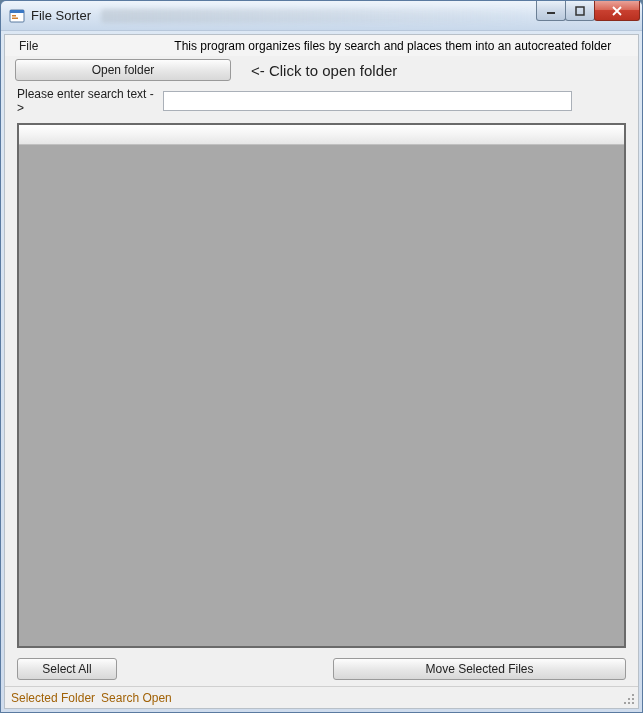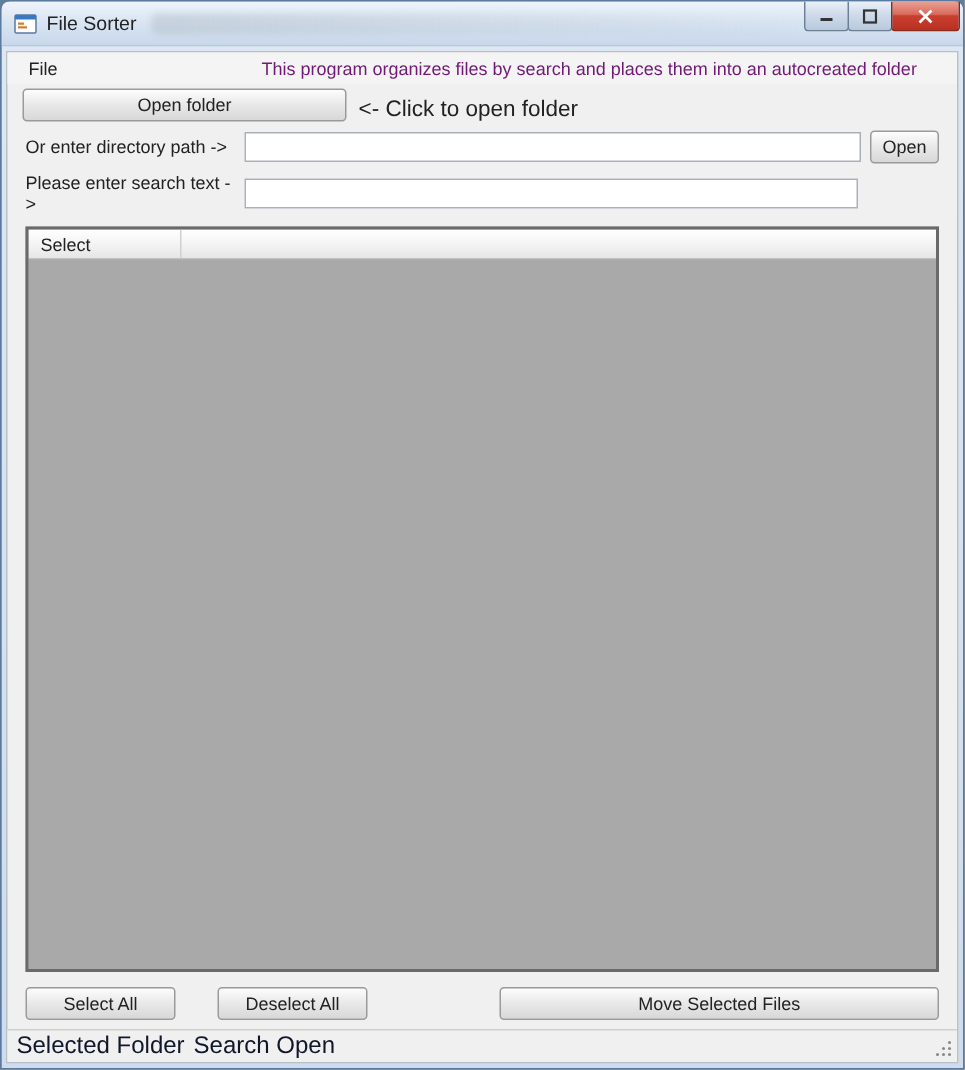--- a/index.html
+++ b/index.html
@@ -97,27 +97,27 @@
       gap: 38px;
     }
     .menu-item {
       padding: 2px 8px;
       color: #222;
       font-size: 12px;
     }
     .description {
       margin-left: 90px;
       font-size: 12px;
-      color: #701a75;
+      color: #000000;
     }
     .toolbar-row {
       display: flex;
-      align-items: flex-end;
+      align-items: center;
       padding: 3px 10px;
-      gap: 8px;
+      gap: 20px;
     }
     .btn {
       background: linear-gradient(to bottom, #fdfdfd 0%, #e8e8e8 50%, #d8d8d8 100%);
       border: 1px solid #9a9a9a;
       border-radius: 3px;
       padding: 2px 10px;
       font-size: 12px;
       font-family: inherit;
       color: #222;
       height: 22px;
@@ -181,34 +181,34 @@
     }
     .col-select { width: 102px; }
     .col-files { flex: 1; }
     .listview-body {
       flex: 1;
       background: #a9a9a9;
     }
     .bottom-buttons {
       display: flex;
       padding: 4px 12px 6px 12px;
-      gap: 28px;
+      gap: 10px;
       align-items: center;
     }
     .select-btn { width: 100px; }
     .move-btn { width: 293px; margin-left: auto; }
     .statusbar {
       height: 22px;
       background: #f0f0f0;
       border-top: 1px solid #d0d0d0;
       display: flex;
       align-items: center;
       padding: 0 6px;
-      font-size: 16px;
-      color: #0f172a;
+      font-size: 12px;
+      color: #a16207;
       position: relative;
     }
     .status-part { margin-right: 6px; }
     .grip {
       position: absolute;
       right: 2px;
       bottom: 2px;
       width: 14px;
       height: 14px;
     }
@@ -254,41 +254,34 @@
     <div class="menubar">
       <div class="menu-item">File</div>
       <div class="description">This program organizes files by search and places them into an autocreated folder</div>
     </div>
 
     <div class="toolbar-row">
       <button class="btn open-folder-btn">Open folder</button>
       <span class="hint-label">&lt;- Click to open folder</span>
     </div>
 
-    <div class="form-row">
-      <span class="form-label">Or enter directory path -&gt;</span>
-      <input type="text" class="text-input" value="" style="">
-      <button class="btn open-btn-small">Open</button>
-    </div>
 
     <div class="form-row">
       <span class="form-label">Please enter search text -&gt;</span>
       <input type="text" class="text-input" style="margin-right: 54px;" value="">
     </div>
 
     <div class="listview-container">
       <div class="listview-header">
-        <div class="col-header col-select">Select</div>
       </div>
       <div class="listview-body"></div>
     </div>
 
     <div class="bottom-buttons">
       <button class="btn select-btn">Select All</button>
-      <button class="btn select-btn">Deselect All</button>
       <button class="btn move-btn">Move Selected Files</button>
     </div>
 
     <div class="statusbar">
       <span class="status-part">Selected Folder</span>
       <span class="status-part">Search Open</span>
       <span class="grip">
         <svg width="14" height="14">
           <circle cx="11" cy="3" r="1" fill="#888"></circle>
           <circle cx="7" cy="7" r="1" fill="#888"></circle>

